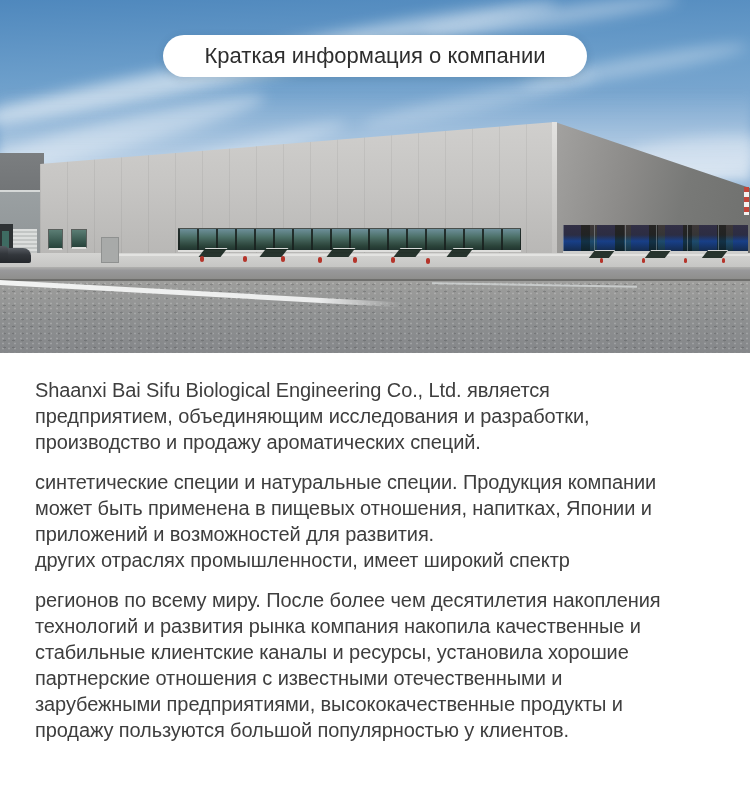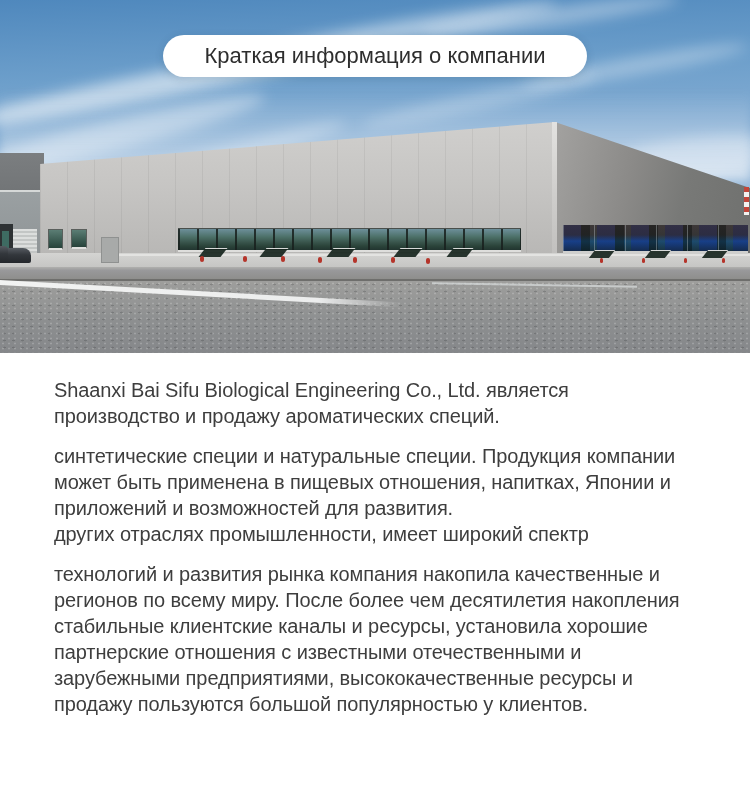--- a/index.html
+++ b/index.html
@@ -75,21 +75,21 @@
   .car{background:linear-gradient(180deg,#565b61 0%, #33373c 45%, #24272b 100%);
     border-radius:6px 8px 2px 2px;}
   .pole{left:744px;top:187px;width:5px;height:28px;
     background:repeating-linear-gradient(180deg,#c2463a 0 5px, #f2f2f0 5px 10px);}
   .crane{left:86px;top:182px;width:13px;height:8px;background:#3c403f;border-radius:2px;}
   .badge{position:absolute; left:50%; top:35px; transform:translateX(-50%);
     min-width:424px; height:42px; background:var(--c-badge_bg); border-radius:21px;
     display:flex; align-items:center; justify-content:center;
     font-size:22px; font-weight:500; color:var(--c-badge_text);
     box-shadow:0 2px 8px rgba(30,60,90,.18); white-space:nowrap; padding:0 34px;}
-  .about{padding:24px 28px 0 54px;}
+  .about{padding:24px 28px 0 35px;}
   .para{margin-bottom:14px;}
   .line{font-size:20px; line-height:26px; color:var(--c-body_text); white-space:nowrap;
     letter-spacing:-0.1px;}
 </style>
 </head>
 <body>
 
 <div class="photo">
   <div class="sky"></div>
 
@@ -153,29 +153,30 @@
   <div class="car" style="left:1px;top:248px;width:30px;height:15px"></div>
   <div class="car" style="left:-8px;top:246px;width:16px;height:17px;border-radius:4px"></div>
   <div class="pole"></div>
 
   <div class="badge">Краткая информация о компании</div>
 </div>
 
 <div class="about">
   <div class="para">
     <div class="line">Shaanxi Bai Sifu Biological Engineering Co., Ltd. является</div>
+    <div class="line">предприятием, объединяющим исследования и разработки,</div>
     <div class="line">производство и продажу ароматических специй.</div>
   </div>
   <div class="para">
     <div class="line">синтетические специи и натуральные специи. Продукция компании</div>
     <div class="line">может быть применена в пищевых отношения, напитках, Японии и</div>
     <div class="line">приложений и возможностей для развития.</div>
     <div class="line">других отраслях промышленности, имеет широкий спектр</div>
   </div>
   <div class="para">
+    <div class="line">регионов по всему миру. После более чем десятилетия накопления</div>
     <div class="line">технологий и развития рынка компания накопила качественные и</div>
-    <div class="line">регионов по всему миру. После более чем десятилетия накопления</div>
     <div class="line">стабильные клиентские каналы и ресурсы, установила хорошие</div>
     <div class="line">партнерские отношения с известными отечественными и</div>
-    <div class="line">зарубежными предприятиями, высококачественные ресурсы и</div>
+    <div class="line">зарубежными предприятиями, высококачественные продукты и</div>
     <div class="line">продажу пользуются большой популярностью у клиентов.</div>
   </div>
 </div>
 
 </body></html>

